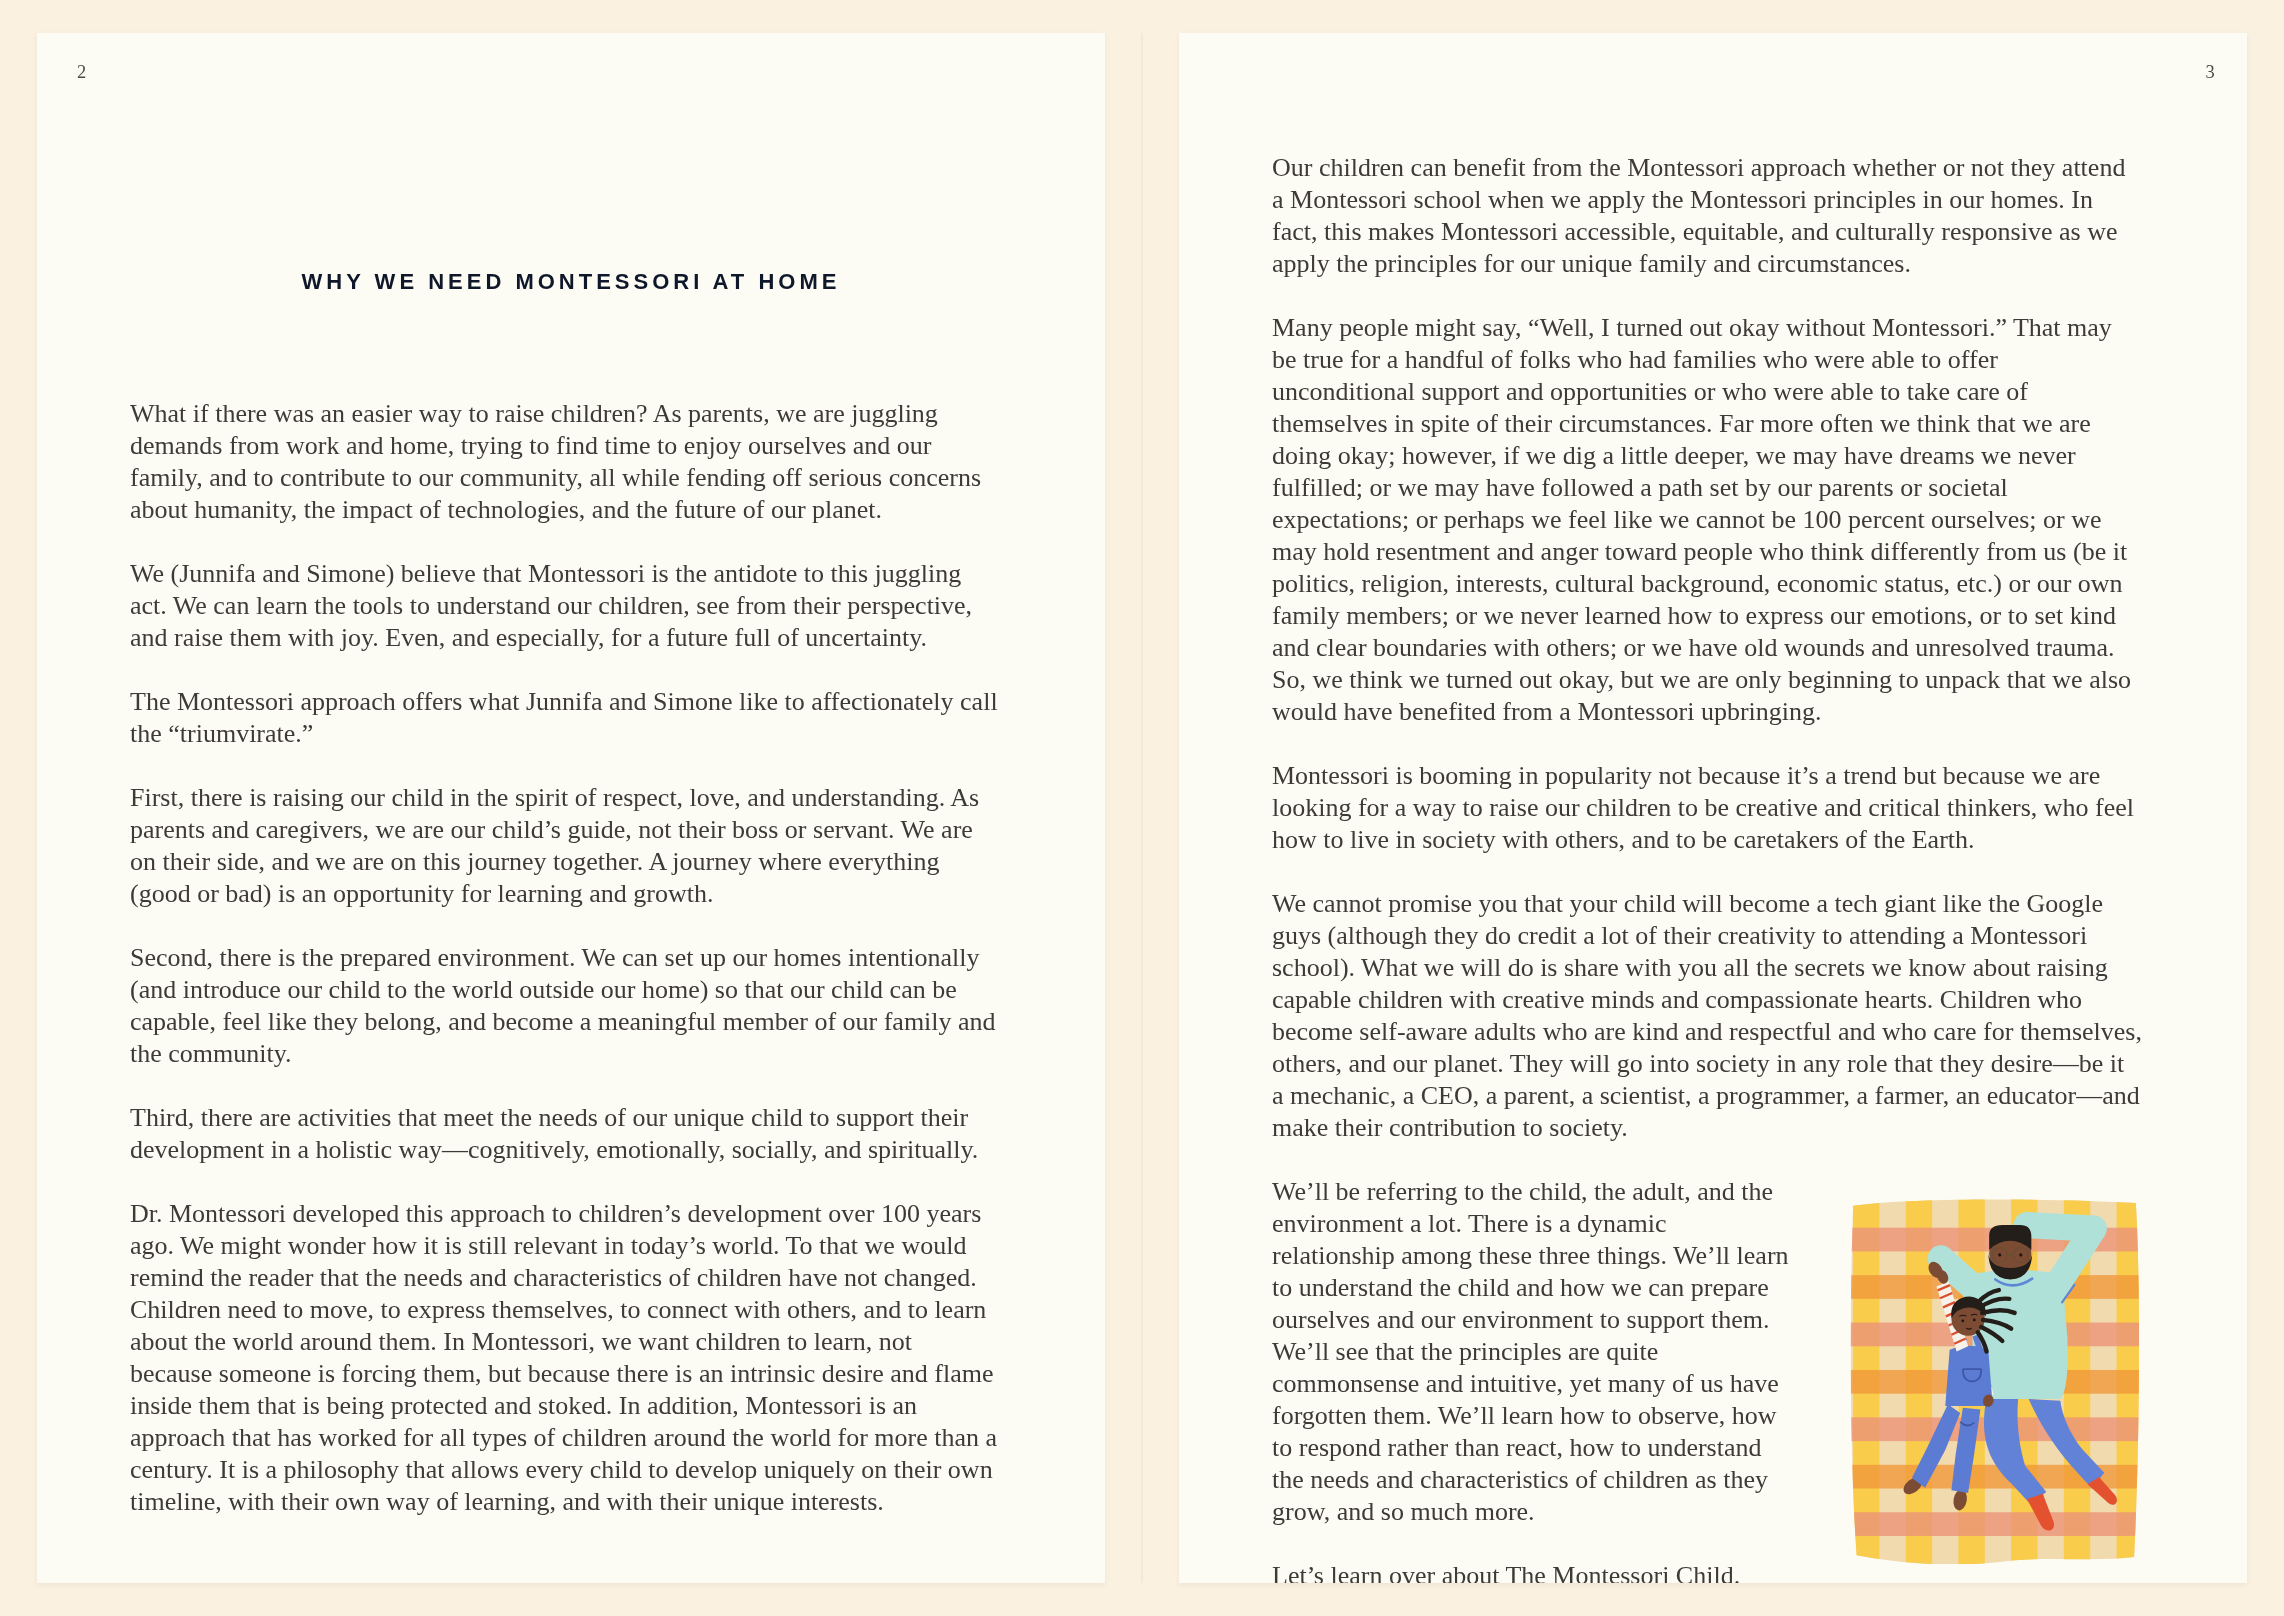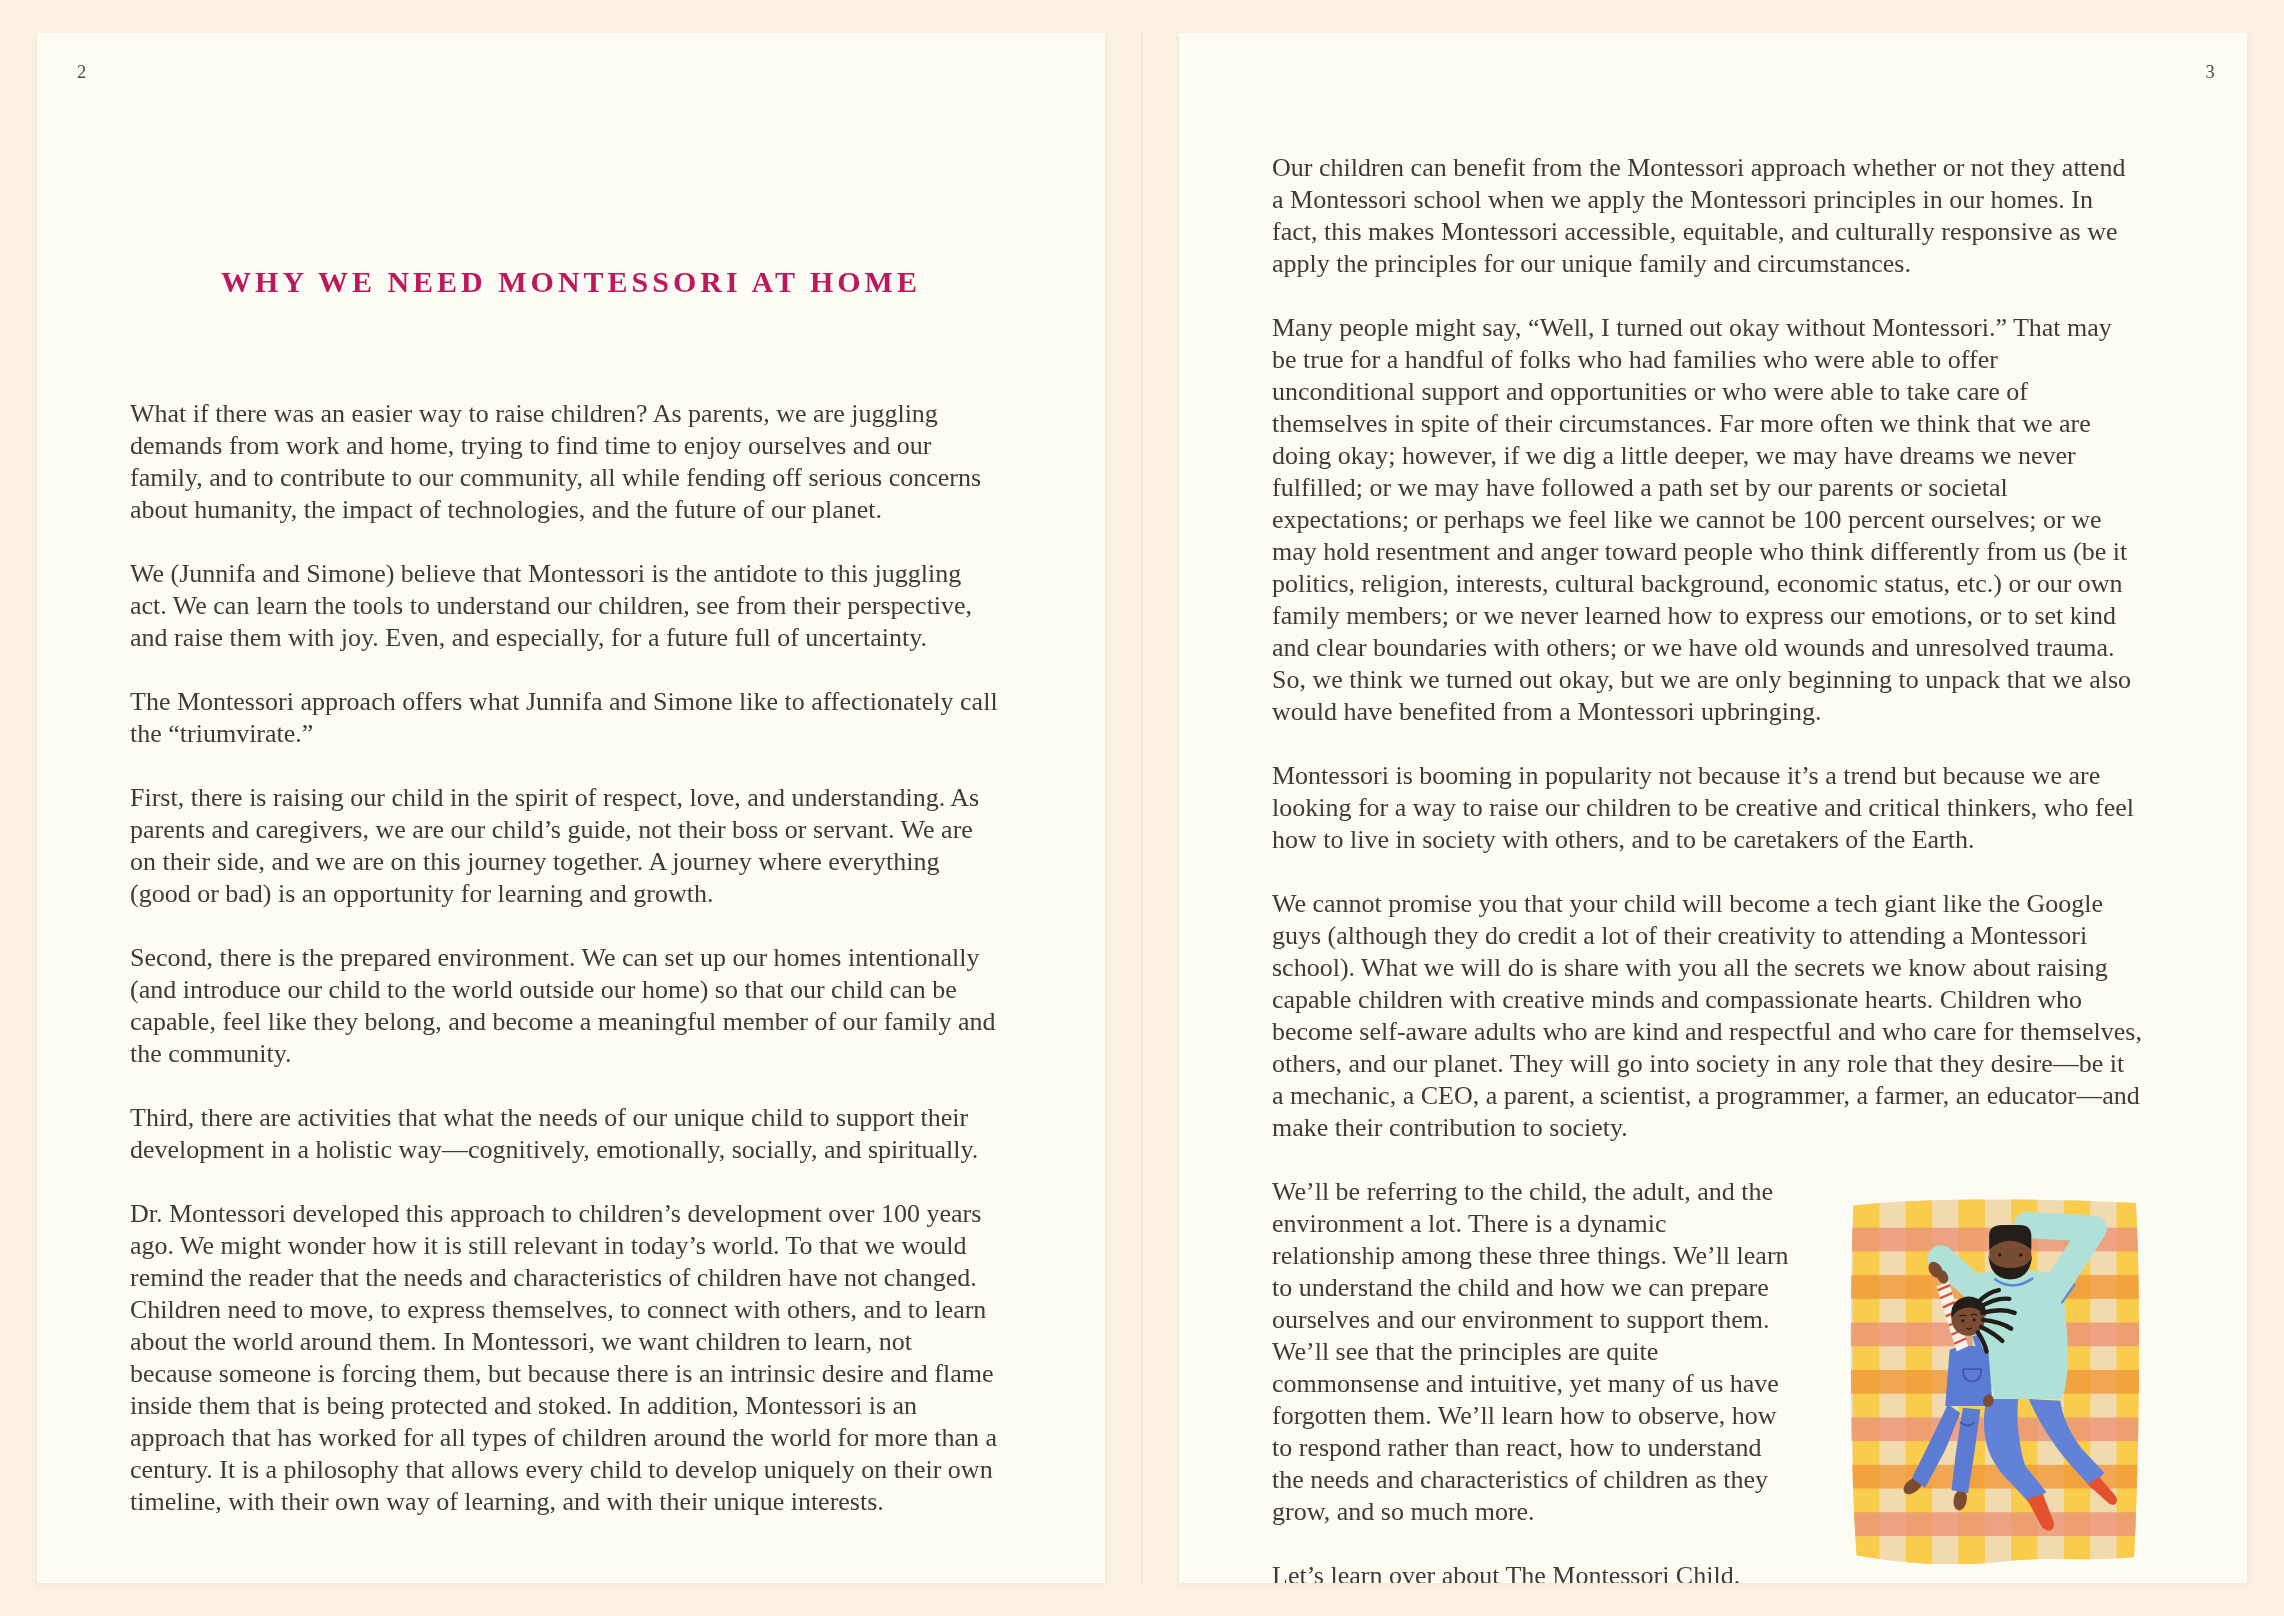--- a/index.html
+++ b/index.html
@@ -23,25 +23,25 @@
   }
   .pagenum{
     position:absolute;top:29px;
     font-size:18.4px;line-height:21px;color:#4E4A44;letter-spacing:0.4px;
   }
   .pagenum.pn-left{left:40px;}
   .pagenum.pn-right{right:32px;}
   h1.heading{
     margin:231px 93px 0 93px;
     text-align:center;
-    font-family:Liberation Serif, serif;
+    font-family:Liberation Sans, sans-serif;
     font-weight:700;
-    font-size:30px;line-height:35px;
+    font-size:22px;line-height:35px;
     letter-spacing:4px;
-    color:#be185d;
+    color:#0f172a;
   }
   .body-text{
     margin:99px 105px 0 93px;
     font-size:26px;line-height:32px;
     color:#3E3B36;
     text-align:left;
   }
   .page.right .body-text{margin-top:119px;}
   .body-text p{margin:0 0 32px 0;}
   .body-text p:last-child{margin-bottom:9px;}
@@ -56,21 +56,21 @@
 
 <div class="page left">
   <div class="pagenum pn-left">2</div>
   <h1 class="heading">WHY WE NEED MONTESSORI AT HOME</h1>
   <div class="body-text">
     <p>What if there was an easier way to raise children? As parents, we are juggling demands from work and home, trying to find time to enjoy ourselves and our family, and to contribute to our community, all while fending off serious concerns about humanity, the impact of technologies, and the future of our planet.</p>
     <p>We (Junnifa and Simone) believe that Montessori is the antidote to this juggling act. We can learn the tools to understand our children, see from their perspective, and raise them with joy. Even, and especially, for a future full of uncertainty.</p>
     <p>The Montessori approach offers what Junnifa and Simone like to affectionately call the “triumvirate.”</p>
     <p>First, there is raising our child in the spirit of respect, love, and understanding. As parents and caregivers, we are our child’s guide, not their boss or servant. We are on their side, and we are on this journey together. A journey where everything (good or bad) is an opportunity for learning and growth.</p>
     <p>Second, there is the prepared environment. We can set up our homes intentionally (and introduce our child to the world outside our home) so that our child can be capable, feel like they belong, and become a meaningful member of our family and the community.</p>
-    <p>Third, there are activities that what the needs of our unique child to support their development in a holistic way—cognitively, emotionally, socially, and spiritually.</p>
+    <p>Third, there are activities that meet the needs of our unique child to support their development in a holistic way—cognitively, emotionally, socially, and spiritually.</p>
     <p>Dr. Montessori developed this approach to children’s development over 100 years ago. We might wonder how it is still relevant in today’s world. To that we would remind the reader that the needs and characteristics of children have not changed. Children need to move, to express themselves, to connect with others, and to learn about the world around them. In Montessori, we want children to learn, not because someone is forcing them, but because there is an intrinsic desire and flame inside them that is being protected and stoked. In addition, Montessori is an approach that has worked for all types of children around the world for more than a century. It is a philosophy that allows every child to develop uniquely on their own timeline, with their own way of learning, and with their unique interests.</p>
   </div>
 </div>
 
 <div class="gutter-seam"></div>
 
 <div class="page right">
   <div class="pagenum pn-right">3</div>
   <div class="body-text">
     <p>Our children can benefit from the Montessori approach whether or not they attend a Montessori school when we apply the Montessori principles in our homes. In fact, this makes Montessori accessible, equitable, and culturally responsive as we apply the principles for our unique family and circumstances.</p>

